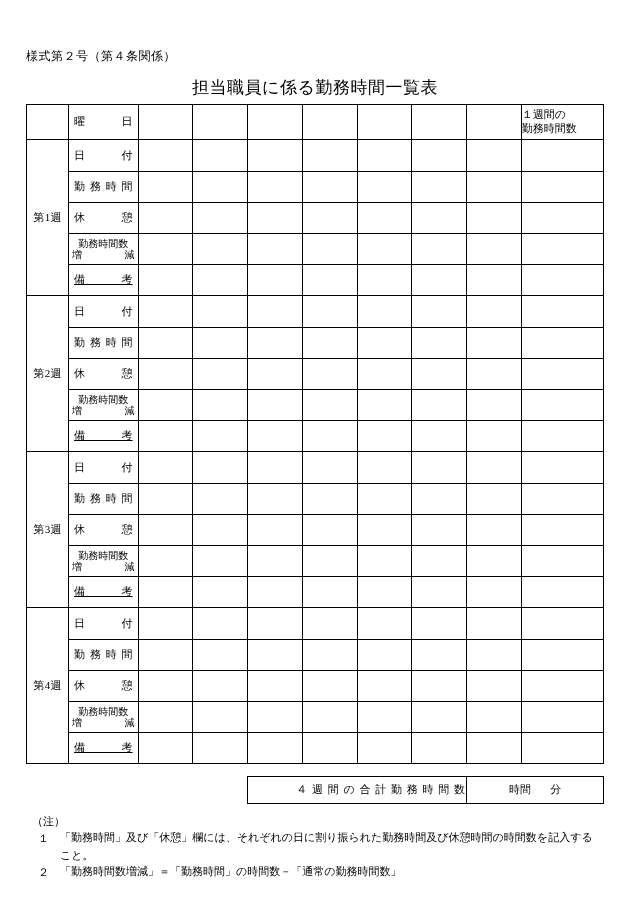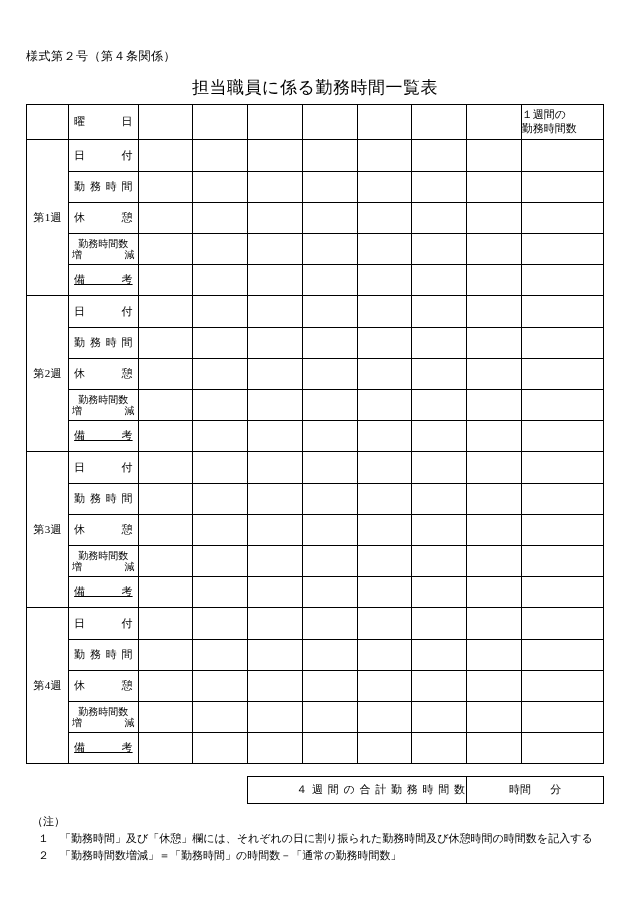--- a/index.html
+++ b/index.html
@@ -140,20 +140,21 @@
     display: flex;
     margin-left: 12px;
   }
   .note-num {
     width: 22px;
     flex: 0 0 22px;
     text-align: left;
   }
   .note-text {
     flex: 1;
+    font-family: Liberation Mono, monospace;
   }
   .note-cont {
     margin-left: 34px;
   }
 </style>
 </head>
 <body>
 
 <div class="page">
 
@@ -500,19 +501,20 @@
       </tr>
     </tbody>
   </table>
 
   <div class="notes">
     <div class="note-head">（注）</div>
     <div class="note-line">
       <span class="note-num">１</span>
       <span class="note-text">「勤務時間」及び「休憩」欄には、それぞれの日に割り振られた勤務時間及び休憩時間の時間数を記入する</span>
     </div>
+    <div class="note-cont">こと。</div>
     <div class="note-line">
       <span class="note-num">２</span>
       <span class="note-text">「勤務時間数増減」＝「勤務時間」の時間数－「通常の勤務時間数」</span>
     </div>
   </div>
 
 </div>
 
 </body></html>

